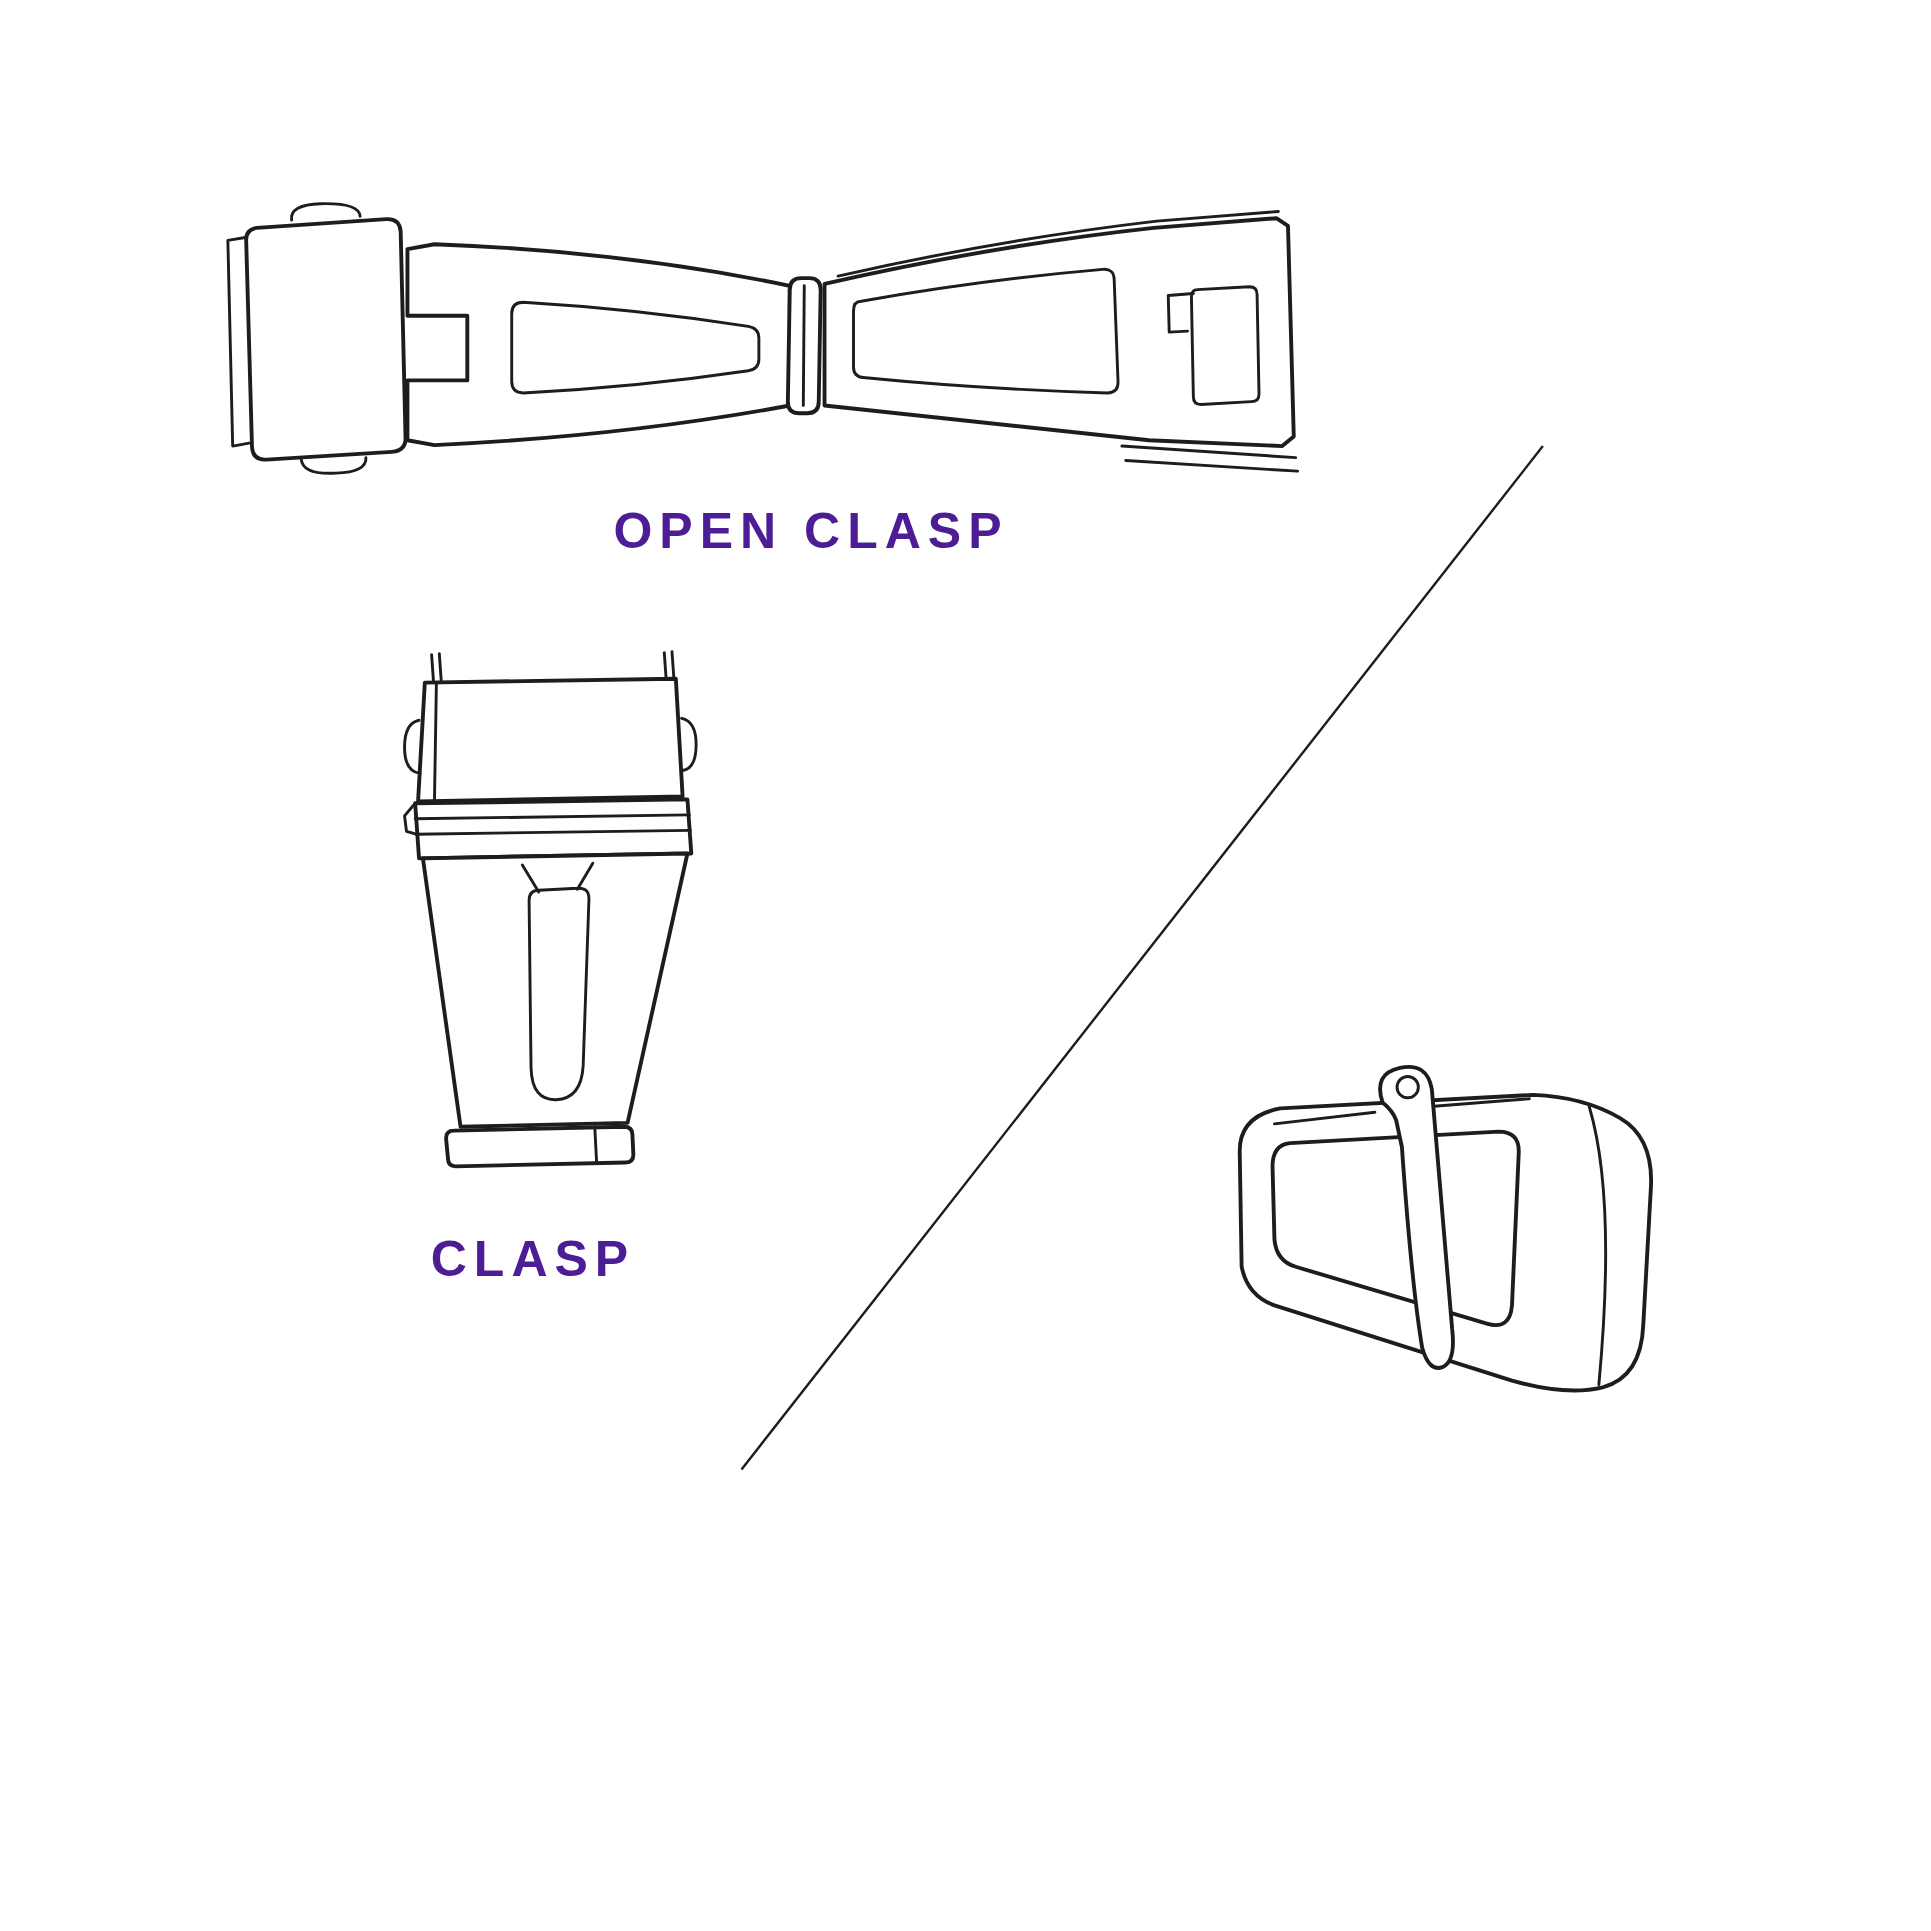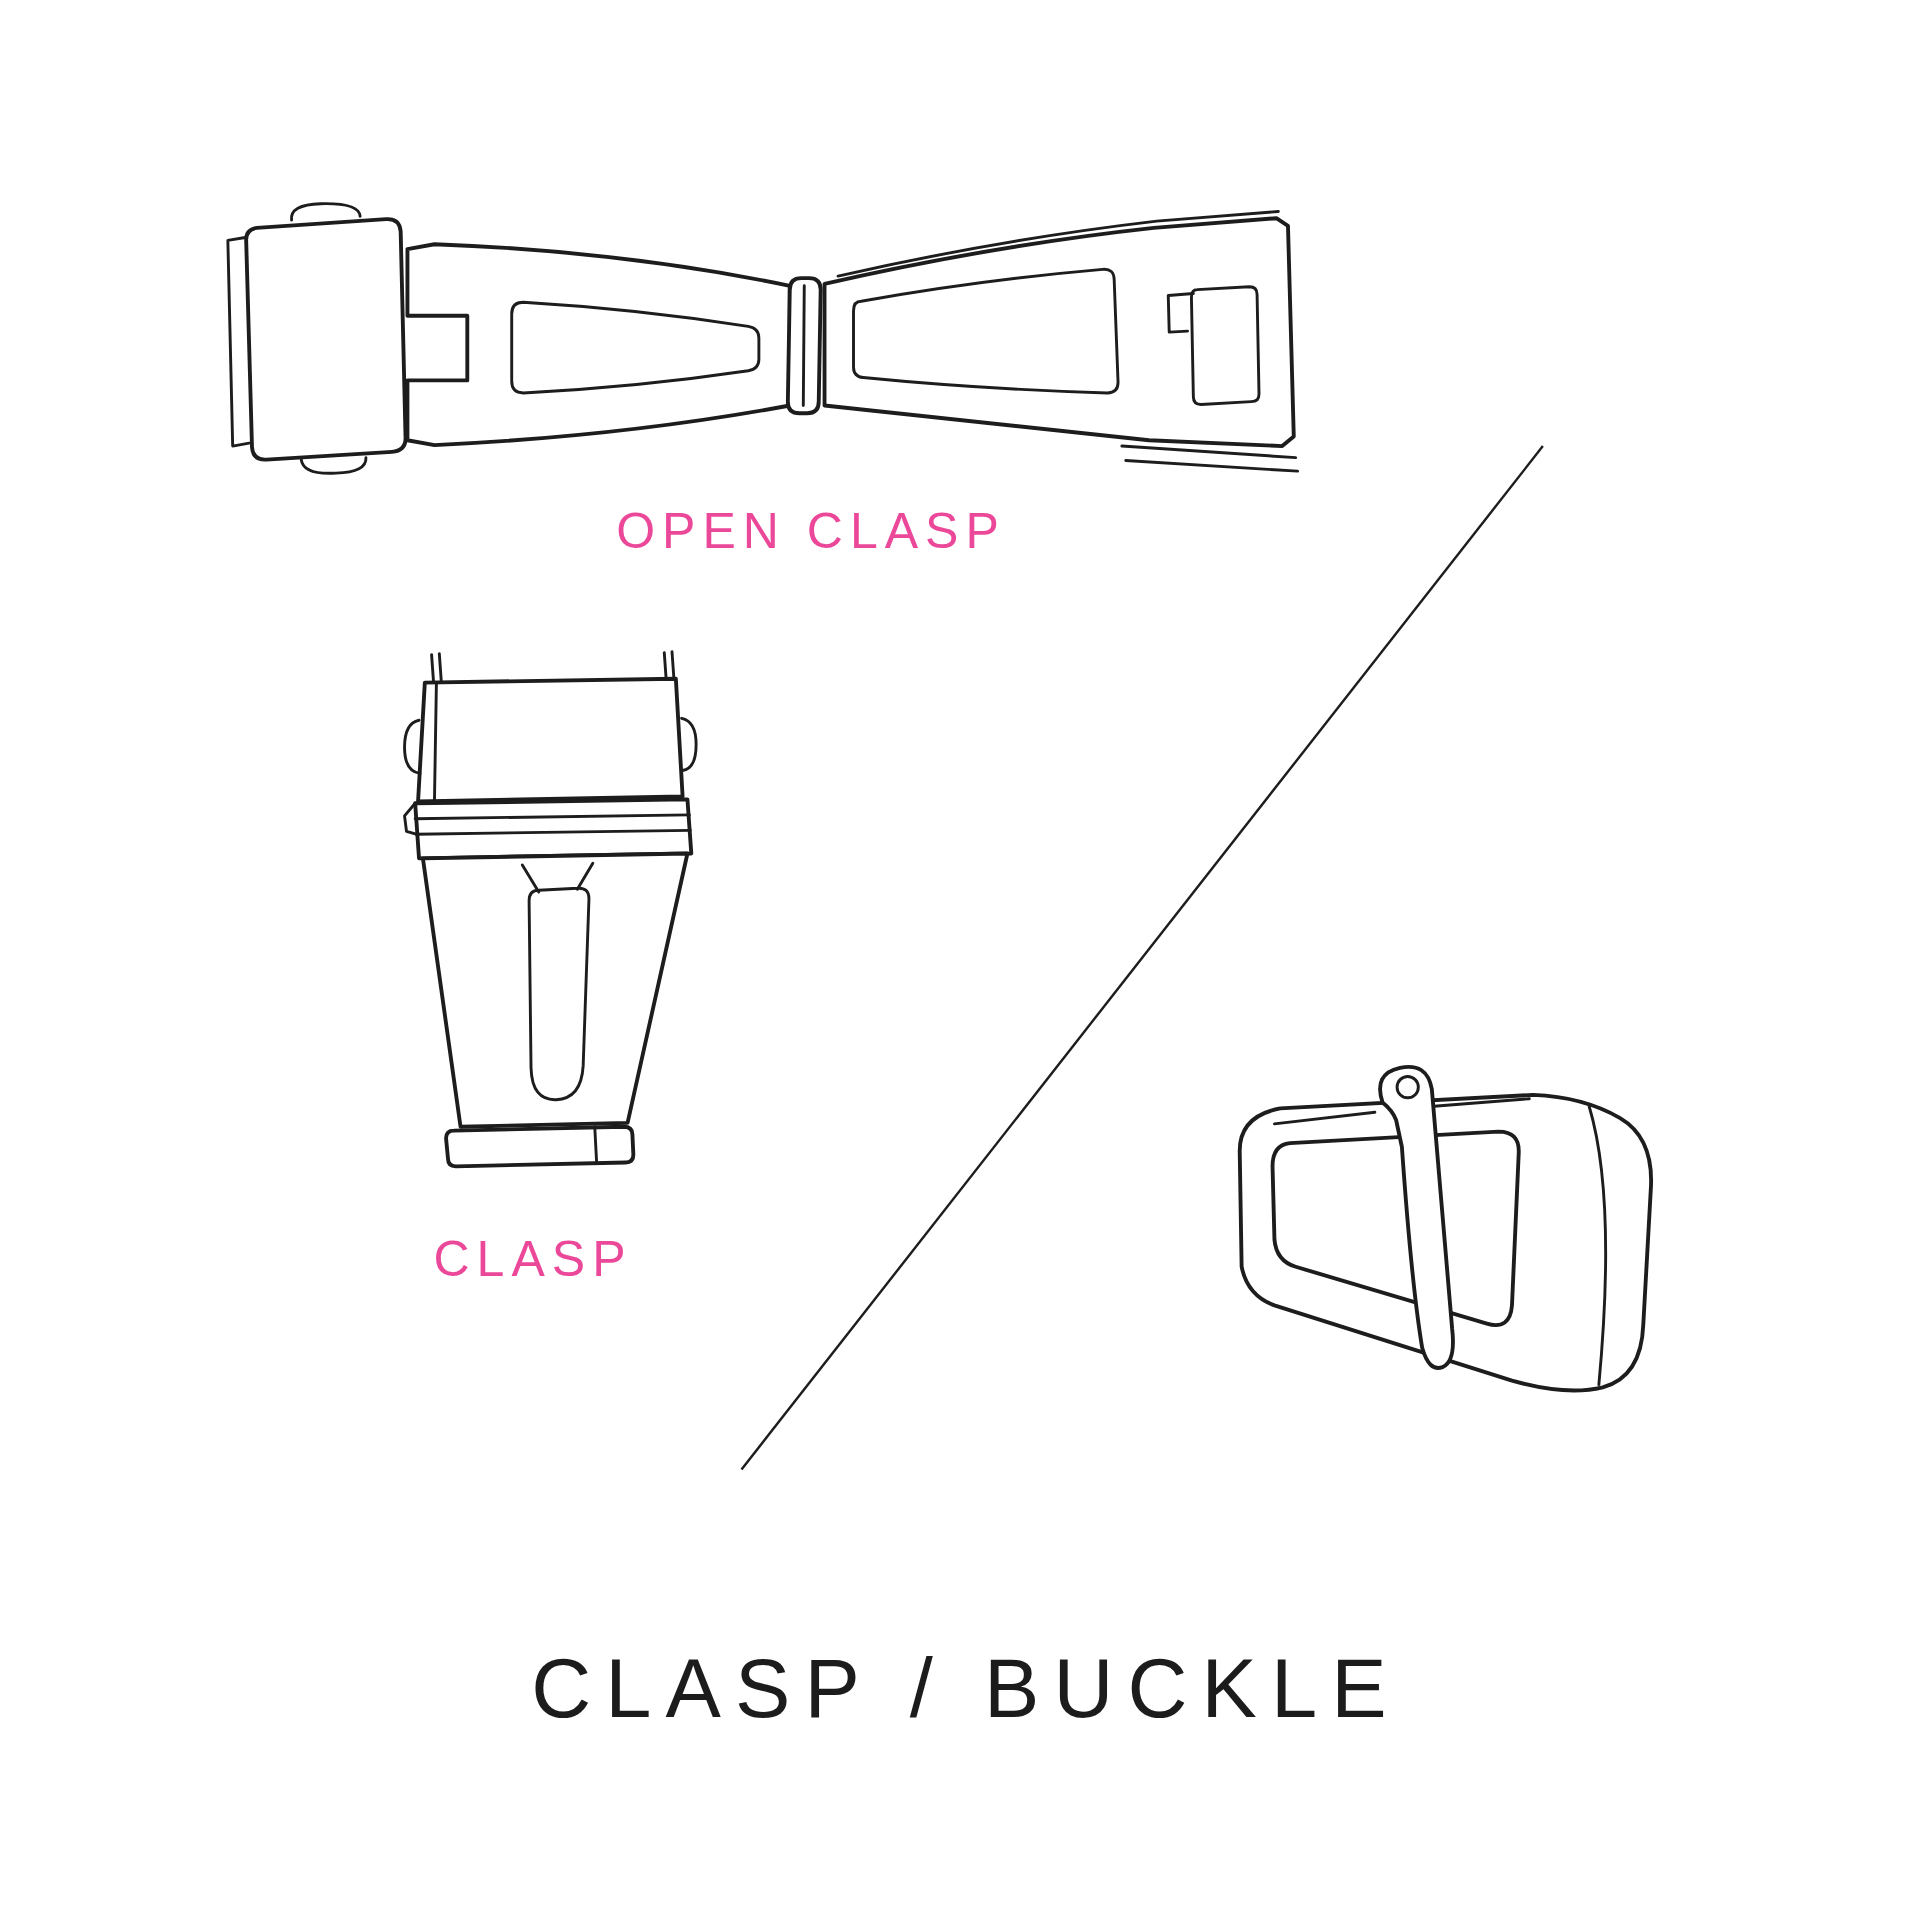--- a/index.html
+++ b/index.html
@@ -16,23 +16,23 @@
     font-family: "Liberation Sans", "DejaVu Sans", sans-serif;
   }
   .artwork {
     position: absolute;
     top: 0;
     left: 0;
   }
   .label {
     position: absolute;
     transform: translateX(-50%);
-    color: #ec4899;
+    color: #4c1d95;
     font-size: 50px;
-    font-weight: 400;
+    font-weight: 700;
     letter-spacing: 0.14em;
     white-space: nowrap;
   }
   .label--open-clasp { left: 811px; top: 502px; }
   .label--closed     { left: 533px; top: 1230px; }
   .title {
     position: absolute;
     left: 966px;
     top: 1641px;
     transform: translateX(-50%);
@@ -135,16 +135,15 @@
                                L 1446 1160 Q 1442 1150 1432 1142 Z"></path>
 
       <circle class="thin" cx="1458" cy="1126" r="11" fill="#ffffff"></circle>
     </g>
   </svg>
 
   <div class="label label--open-clasp">OPEN CLASP</div>
 
   <div class="label label--closed">CLASP</div>
 
-  <div class="title">CLASP / BUCKLE</div>
 
 </div>
 
 
 </body></html>

